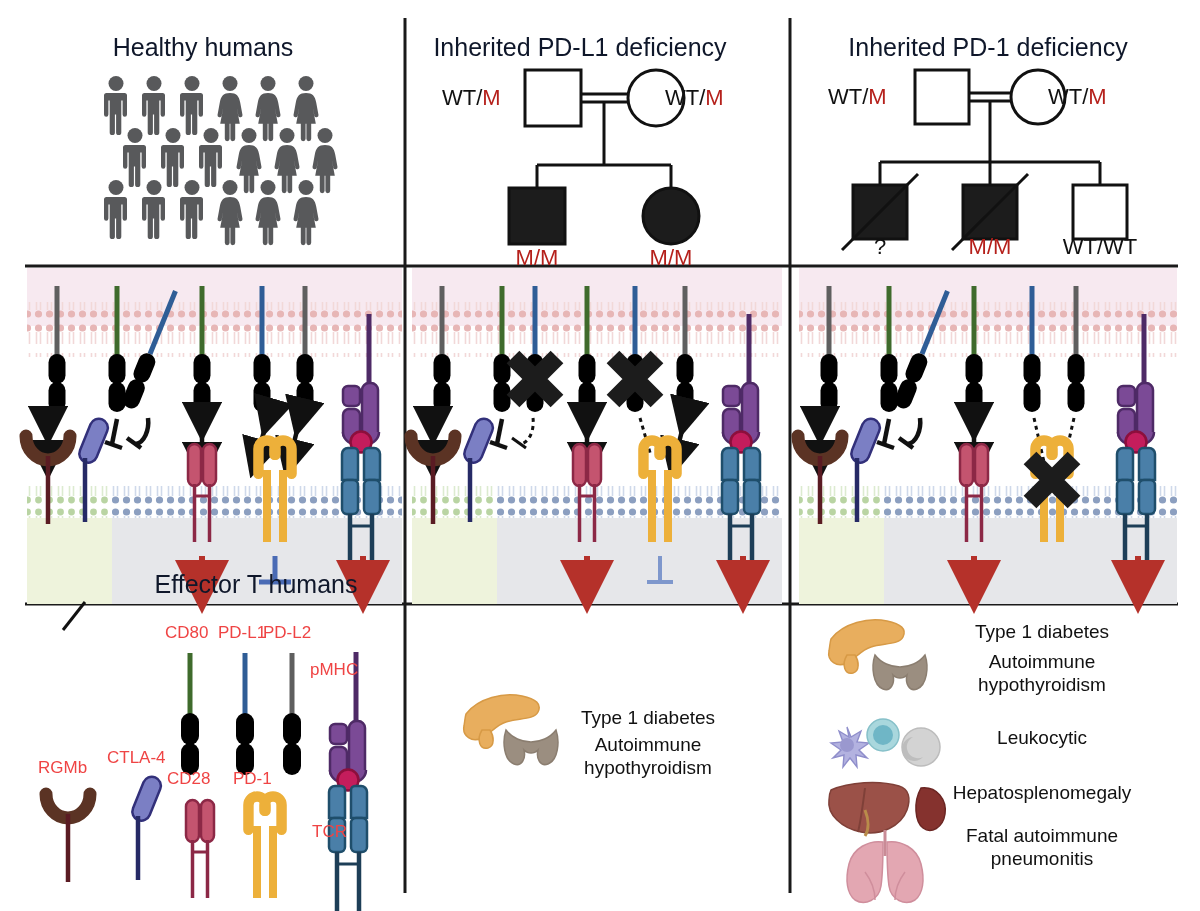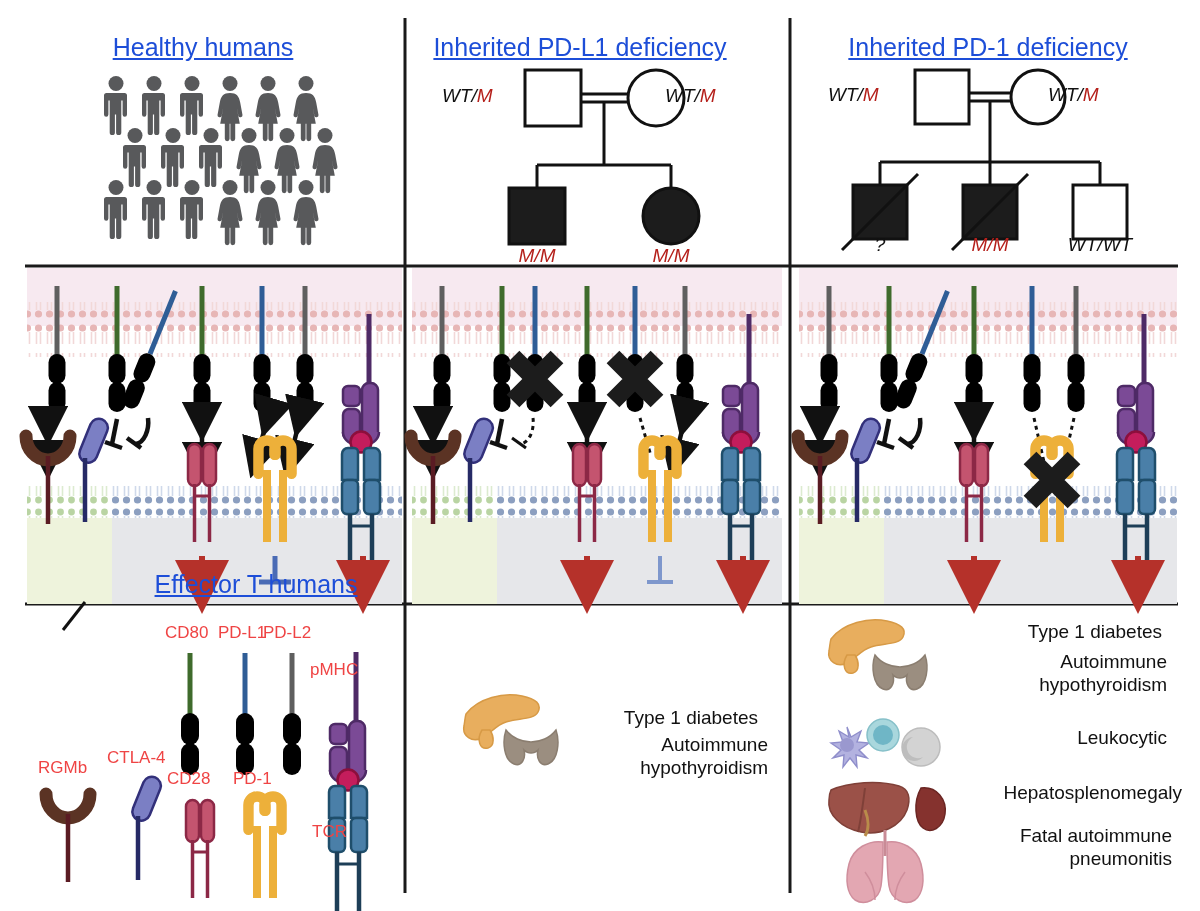--- a/index.html
+++ b/index.html
@@ -1,24 +1,24 @@
 <!DOCTYPE html>
 <html><head>
 <meta charset="utf-8">
 <style>
   html,body{margin:0;padding:0;background:#fff;}
   body{width:1200px;height:911px;position:relative;overflow:hidden;
        font-family:"Liberation Sans",sans-serif;color:#111;}
   #fig{position:absolute;left:0;top:0;width:1200px;height:911px;}
   .abs{position:absolute;}
-  .ttl{font-size:25px;color:#1d4ed8;white-space:nowrap;text-decoration:underline;}
-  .lbl{font-size:19px;color:#111;white-space:nowrap;font-style:italic;}
+  .ttl{font-size:25px;color:#0f172a;white-space:nowrap;}
+  .lbl{font-size:22px;color:#111;white-space:nowrap;}
   .lblsm{font-size:17px;color:#ef4444;white-space:nowrap;}
   .red{color:#b5201b;}
-  .cap{font-size:19px;line-height:23px;text-align:right;color:#111;}
+  .cap{font-size:19px;line-height:23px;text-align:center;color:#111;}
   .capl{font-size:18px;line-height:21px;text-align:center;color:#111;}
   .ctr{transform:translateX(-50%);}
   svg{display:block;overflow:visible;}
 </style>
 </head>
 <body>
 
 <div id="fig">
 
 <svg class="abs" style="left:0;top:0" width="1200" height="911">

